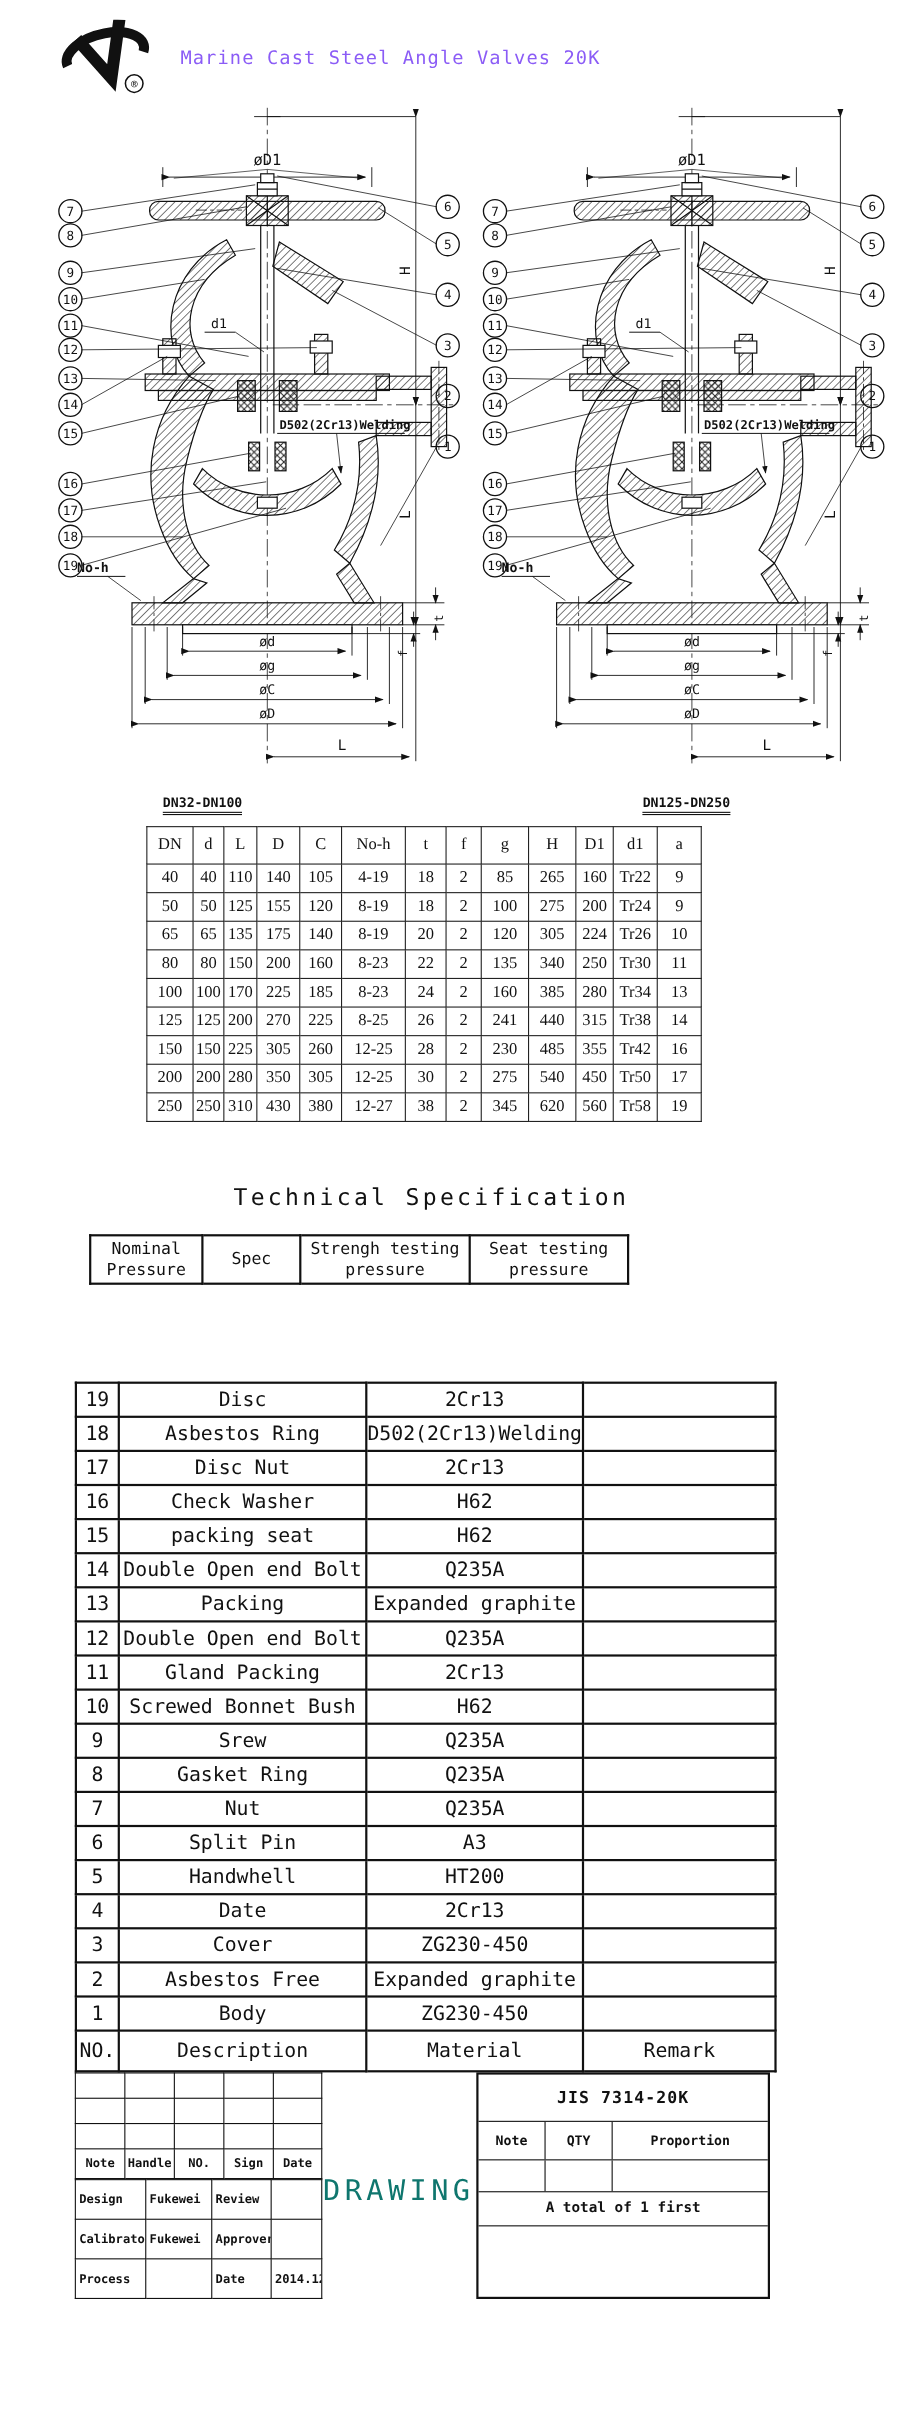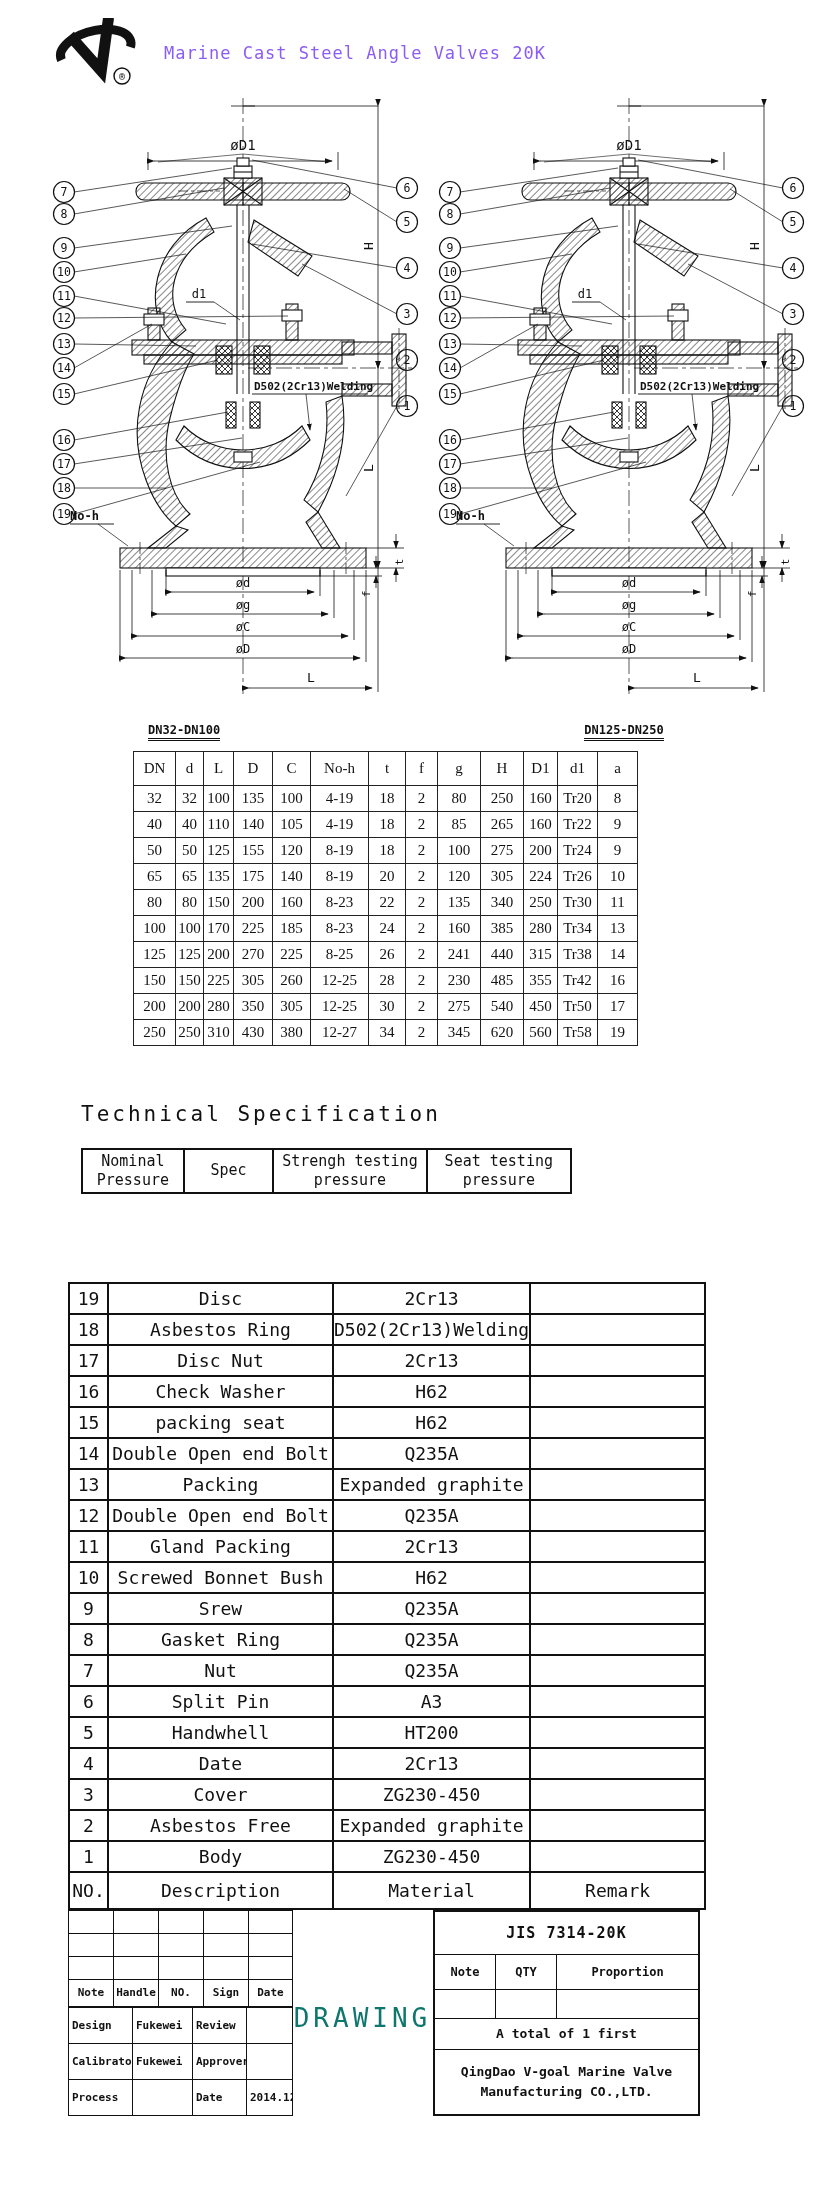--- a/index.html
+++ b/index.html
@@ -17,21 +17,21 @@
   .rl-center{text-align:center;}
   svg{display:block;}
   svg text{fill:#111;font-family:"DejaVu Sans Mono",monospace;}
   
   table{border-collapse:collapse;}
   .dim-table{margin:10px 0 0 133px;font-family:"Liberation Serif","DejaVu Serif",serif;}
   .dim-table td{border:1.5px solid #222;text-align:center;font-size:15px;height:25px;padding:0;}
   .dim-table tr:first-child td{height:33px;}
   
   .spec-wrap{margin:56px 0 0 81px;width:491px;}
-  .spec-title{text-align:left;font-size:21px;letter-spacing:3px;margin-bottom:22px;color:#111;}
+  .spec-title{text-align:right;font-size:21px;letter-spacing:3px;margin-bottom:22px;color:#111;}
   .spec-table td{border:2px solid #111;text-align:center;font-size:15px;padding:2px 1px;}
   .spec-table tr:first-child td{height:52px;line-height:1.25;}
   .spec-table tr:last-child td{height:33px;}
   
   .parts-table{margin:88px 0 0 68px;}
   .parts-table td{border:2px solid #111;text-align:center;font-size:18px;height:29px;
                   padding:0;white-space:nowrap;}
   .parts-table tr:last-child td{height:35px;}
   
   .tblock{display:flex;width:632px;margin-left:68px;align-items:stretch;}
@@ -499,35 +499,20 @@
           <td>No-h</td>
           <td>t</td>
           <td>f</td>
           <td>g</td>
           <td>H</td>
           <td>D1</td>
           <td>d1</td>
           <td>a</td>
         </tr>
         <tr>
-          <td>32</td>
-          <td>32</td>
-          <td>100</td>
-          <td>135</td>
-          <td>100</td>
-          <td>4-19</td>
-          <td>18</td>
-          <td>2</td>
-          <td>80</td>
-          <td>250</td>
-          <td>160</td>
-          <td>Tr20</td>
-          <td>8</td>
-        </tr>
-        <tr>
           <td>40</td>
           <td>40</td>
           <td>110</td>
           <td>140</td>
           <td>105</td>
           <td>4-19</td>
           <td>18</td>
           <td>2</td>
           <td>85</td>
           <td>265</td>
@@ -640,21 +625,21 @@
           <td>Tr50</td>
           <td>17</td>
         </tr>
         <tr>
           <td>250</td>
           <td>250</td>
           <td>310</td>
           <td>430</td>
           <td>380</td>
           <td>12-27</td>
-          <td>34</td>
+          <td>38</td>
           <td>2</td>
           <td>345</td>
           <td>620</td>
           <td>560</td>
           <td>Tr58</td>
           <td>19</td>
         </tr>
       </tbody>
   </table>
 
@@ -888,20 +873,16 @@
         <div class="c c1">Note</div>
         <div class="c c2">QTY</div>
         <div class="c c3">Proportion</div>
       </div>
       <div class="row tb-cols tb-empty">
         <div class="c c1"></div>
         <div class="c c2"></div>
         <div class="c c3"></div>
       </div>
       <div class="row tb-total">A total of 1 first</div>
-      <div class="row tb-co">
-        <div>QingDao V-goal Marine Valve</div>
-        <div>Manufacturing CO.,LTD.</div>
-      </div>
     </div>
   </div>
 
 </div>
 
 </body></html>

